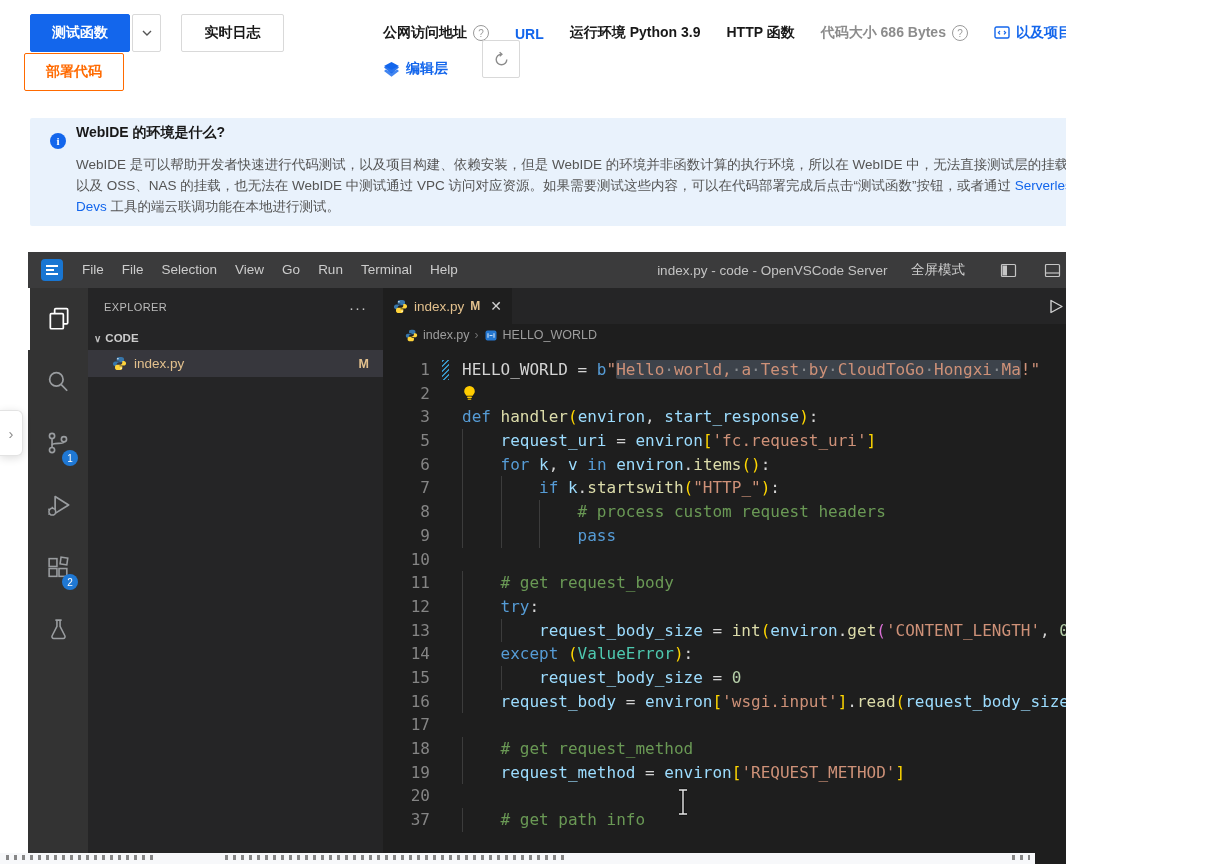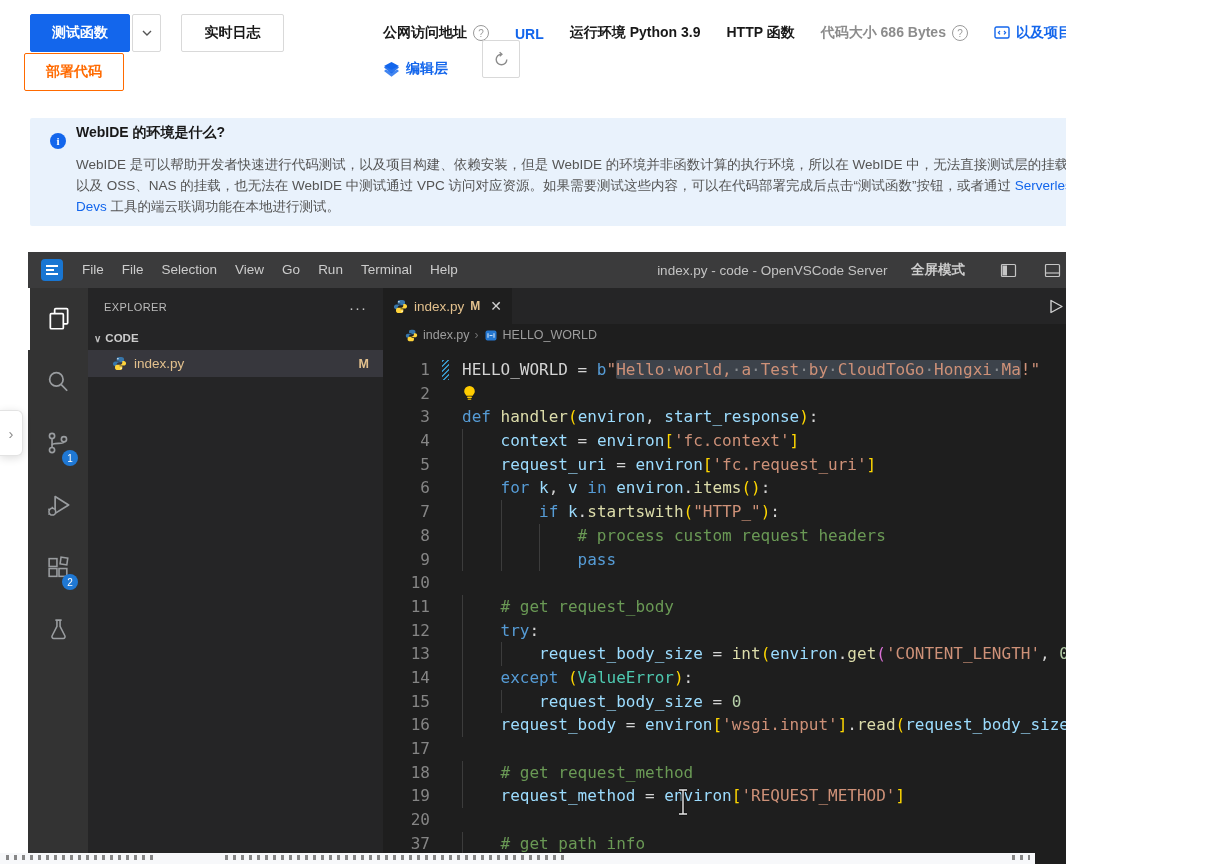--- a/index.html
+++ b/index.html
@@ -31,21 +31,21 @@
   .banner-line{white-space:nowrap;}
   .blink{color:#1366ec;cursor:pointer;}
   .banner-close{position:absolute;right:40px;top:13px;font-size:17px;color:#595959;cursor:pointer;line-height:17px;}
   
   .ide{position:absolute;left:28px;top:252px;width:1163px;height:612px;background:#1e1e1e;overflow:hidden;}
   .titlebar{position:absolute;left:0;top:0;width:100%;height:36px;background:#3b3b3c;display:flex;align-items:center;}
   .vs-logo{margin-left:13px;width:22px;height:22px;border-radius:4px;background:#1976d2;display:flex;align-items:center;justify-content:center;flex:0 0 auto;}
   .menus{display:flex;margin-left:10px;}
   .menu-item{padding:0 9px;font-size:13.5px;color:#cccccc;line-height:36px;cursor:pointer;}
   .win-title{position:absolute;left:64%;transform:translateX(-50%);font-size:13.5px;color:#c3c3c3;white-space:nowrap;}
-  .tb-right{margin-left:auto;display:flex;align-items:center;gap:27px;padding-right:14px;font-weight:bold;}
+  .tb-right{margin-left:auto;display:flex;align-items:center;gap:27px;padding-right:14px;}
   .fullscreen-label{font-size:13.5px;color:#cccccc;margin-right:8px;cursor:pointer;}
   .tb-sep{width:1px;height:16px;background:#6a6a6a;}
   .tb-ic{display:flex;cursor:pointer;}
   
   .ide-main{position:absolute;top:36px;left:0;right:0;bottom:0;}
   .activitybar{position:absolute;left:0;top:0;width:60px;bottom:0;background:#333333;overflow:hidden;}
   .ab-item{position:relative;width:60px;height:62px;display:flex;align-items:center;justify-content:center;color:#9a9da0;cursor:pointer;}
   .ab-item.active{color:#ffffff;border-left:2px solid #fff;width:58px;}
   .ab-badge{position:absolute;right:10px;bottom:8px;min-width:16px;height:16px;border-radius:9px;background:#1f78d4;color:#fff;
             font-size:10px;display:flex;align-items:center;justify-content:center;padding:0 2px;box-sizing:border-box;}
@@ -351,21 +351,20 @@
 
         <div class="codewrap">
           <div class="codelines">
               <div class="code-line"><span class="gutter">1</span><span class="hatch"></span><span class="lc"><span class="tk-txt">HELLO_WORLD = </span><span class="tk-kw">b</span><span class="tk-str">"</span><span class="tk-sel">Hello<span class="ws">·</span>world,<span class="ws">·</span>a<span class="ws">·</span>Test<span class="ws">·</span>by<span class="ws">·</span>CloudToGo<span class="ws">·</span>Hongxi<span class="ws">·</span>Ma</span><span class="tk-str">!"</span></span></div>
               <div class="code-line"><span class="gutter">2</span><span class="lc"><span class="bulb"><svg width="15" height="17" viewBox="0 0 15 17">
                       <path d="M7.5,1 a5.3,5.3 0 0 1 5.3,5.3 c0,2.2-1.4,3.3-2.2,4.4 H4.4 C3.6,9.6 2.2,8.5 2.2,6.3 A5.3,5.3 0 0 1 7.5,1 Z" fill="#fc0"></path>
                       <rect x="5" y="11.4" width="5" height="1.6" rx="0.8" fill="#fc0"></rect>
                       <rect x="5.6" y="13.6" width="3.8" height="1.5" rx="0.75" fill="#caa402"></rect>
                     </svg></span></span></div>
               <div class="code-line"><span class="gutter">3</span><span class="lc"><span class="tk-kw">def</span><span class="tk-txt"> </span><span class="tk-fn">handler</span><span class="tk-b1">(</span><span class="tk-var">environ</span><span class="tk-txt">, </span><span class="tk-var">start_response</span><span class="tk-b1">)</span><span class="tk-txt">:</span></span></div>
-              <div class="code-line"><span class="gutter">4</span><span class="lc"><span class="iguide" style="left: 0ch;"></span><span class="tk-txt">    </span><span class="tk-var">context</span><span class="tk-txt"> = </span><span class="tk-var">environ</span><span class="tk-b1">[</span><span class="tk-str">'fc.context'</span><span class="tk-b1">]</span></span></div>
               <div class="code-line"><span class="gutter">5</span><span class="lc"><span class="iguide" style="left: 0ch;"></span><span class="tk-txt">    </span><span class="tk-var">request_uri</span><span class="tk-txt"> = </span><span class="tk-var">environ</span><span class="tk-b1">[</span><span class="tk-str">'fc.request_uri'</span><span class="tk-b1">]</span></span></div>
               <div class="code-line"><span class="gutter">6</span><span class="lc"><span class="iguide" style="left: 0ch;"></span><span class="tk-txt">    </span><span class="tk-kw">for</span><span class="tk-txt"> </span><span class="tk-var">k</span><span class="tk-txt">, </span><span class="tk-var">v</span><span class="tk-txt"> </span><span class="tk-kw">in</span><span class="tk-txt"> </span><span class="tk-var">environ</span><span class="tk-txt">.</span><span class="tk-fn">items</span><span class="tk-b1">()</span><span class="tk-txt">:</span></span></div>
               <div class="code-line"><span class="gutter">7</span><span class="lc"><span class="iguide" style="left: 0ch;"></span><span class="iguide" style="left: 4ch;"></span><span class="tk-txt">        </span><span class="tk-kw">if</span><span class="tk-txt"> </span><span class="tk-var">k</span><span class="tk-txt">.</span><span class="tk-fn">startswith</span><span class="tk-b1">(</span><span class="tk-str">"HTTP_"</span><span class="tk-b1">)</span><span class="tk-txt">:</span></span></div>
               <div class="code-line"><span class="gutter">8</span><span class="lc"><span class="iguide" style="left: 0ch;"></span><span class="iguide" style="left: 4ch;"></span><span class="iguide" style="left: 8ch;"></span><span class="tk-txt">            </span><span class="tk-cmt"># process custom request headers</span></span></div>
               <div class="code-line"><span class="gutter">9</span><span class="lc"><span class="iguide" style="left: 0ch;"></span><span class="iguide" style="left: 4ch;"></span><span class="iguide" style="left: 8ch;"></span><span class="tk-txt">            </span><span class="tk-kw">pass</span></span></div>
               <div class="code-line"><span class="gutter">10</span><span class="lc"></span></div>
               <div class="code-line"><span class="gutter">11</span><span class="lc"><span class="iguide" style="left: 0ch;"></span><span class="tk-txt">    </span><span class="tk-cmt"># get request_body</span></span></div>
               <div class="code-line"><span class="gutter">12</span><span class="lc"><span class="iguide" style="left: 0ch;"></span><span class="tk-txt">    </span><span class="tk-kw">try</span><span class="tk-txt">:</span></span></div>
               <div class="code-line"><span class="gutter">13</span><span class="lc"><span class="iguide" style="left: 0ch;"></span><span class="iguide" style="left: 4ch;"></span><span class="tk-txt">        </span><span class="tk-var">request_body_size</span><span class="tk-txt"> = </span><span class="tk-fn">int</span><span class="tk-b1">(</span><span class="tk-var">environ</span><span class="tk-txt">.</span><span class="tk-fn">get</span><span class="tk-b2">(</span><span class="tk-str">'CONTENT_LENGTH'</span><span class="tk-txt">, </span><span class="tk-num">0</span><span class="tk-b2">)</span><span class="tk-b1">)</span></span></div>
               <div class="code-line"><span class="gutter">14</span><span class="lc"><span class="iguide" style="left: 0ch;"></span><span class="tk-txt">    </span><span class="tk-kw">except</span><span class="tk-txt"> </span><span class="tk-b1">(</span><span class="tk-cls">ValueError</span><span class="tk-b1">)</span><span class="tk-txt">:</span></span></div>

